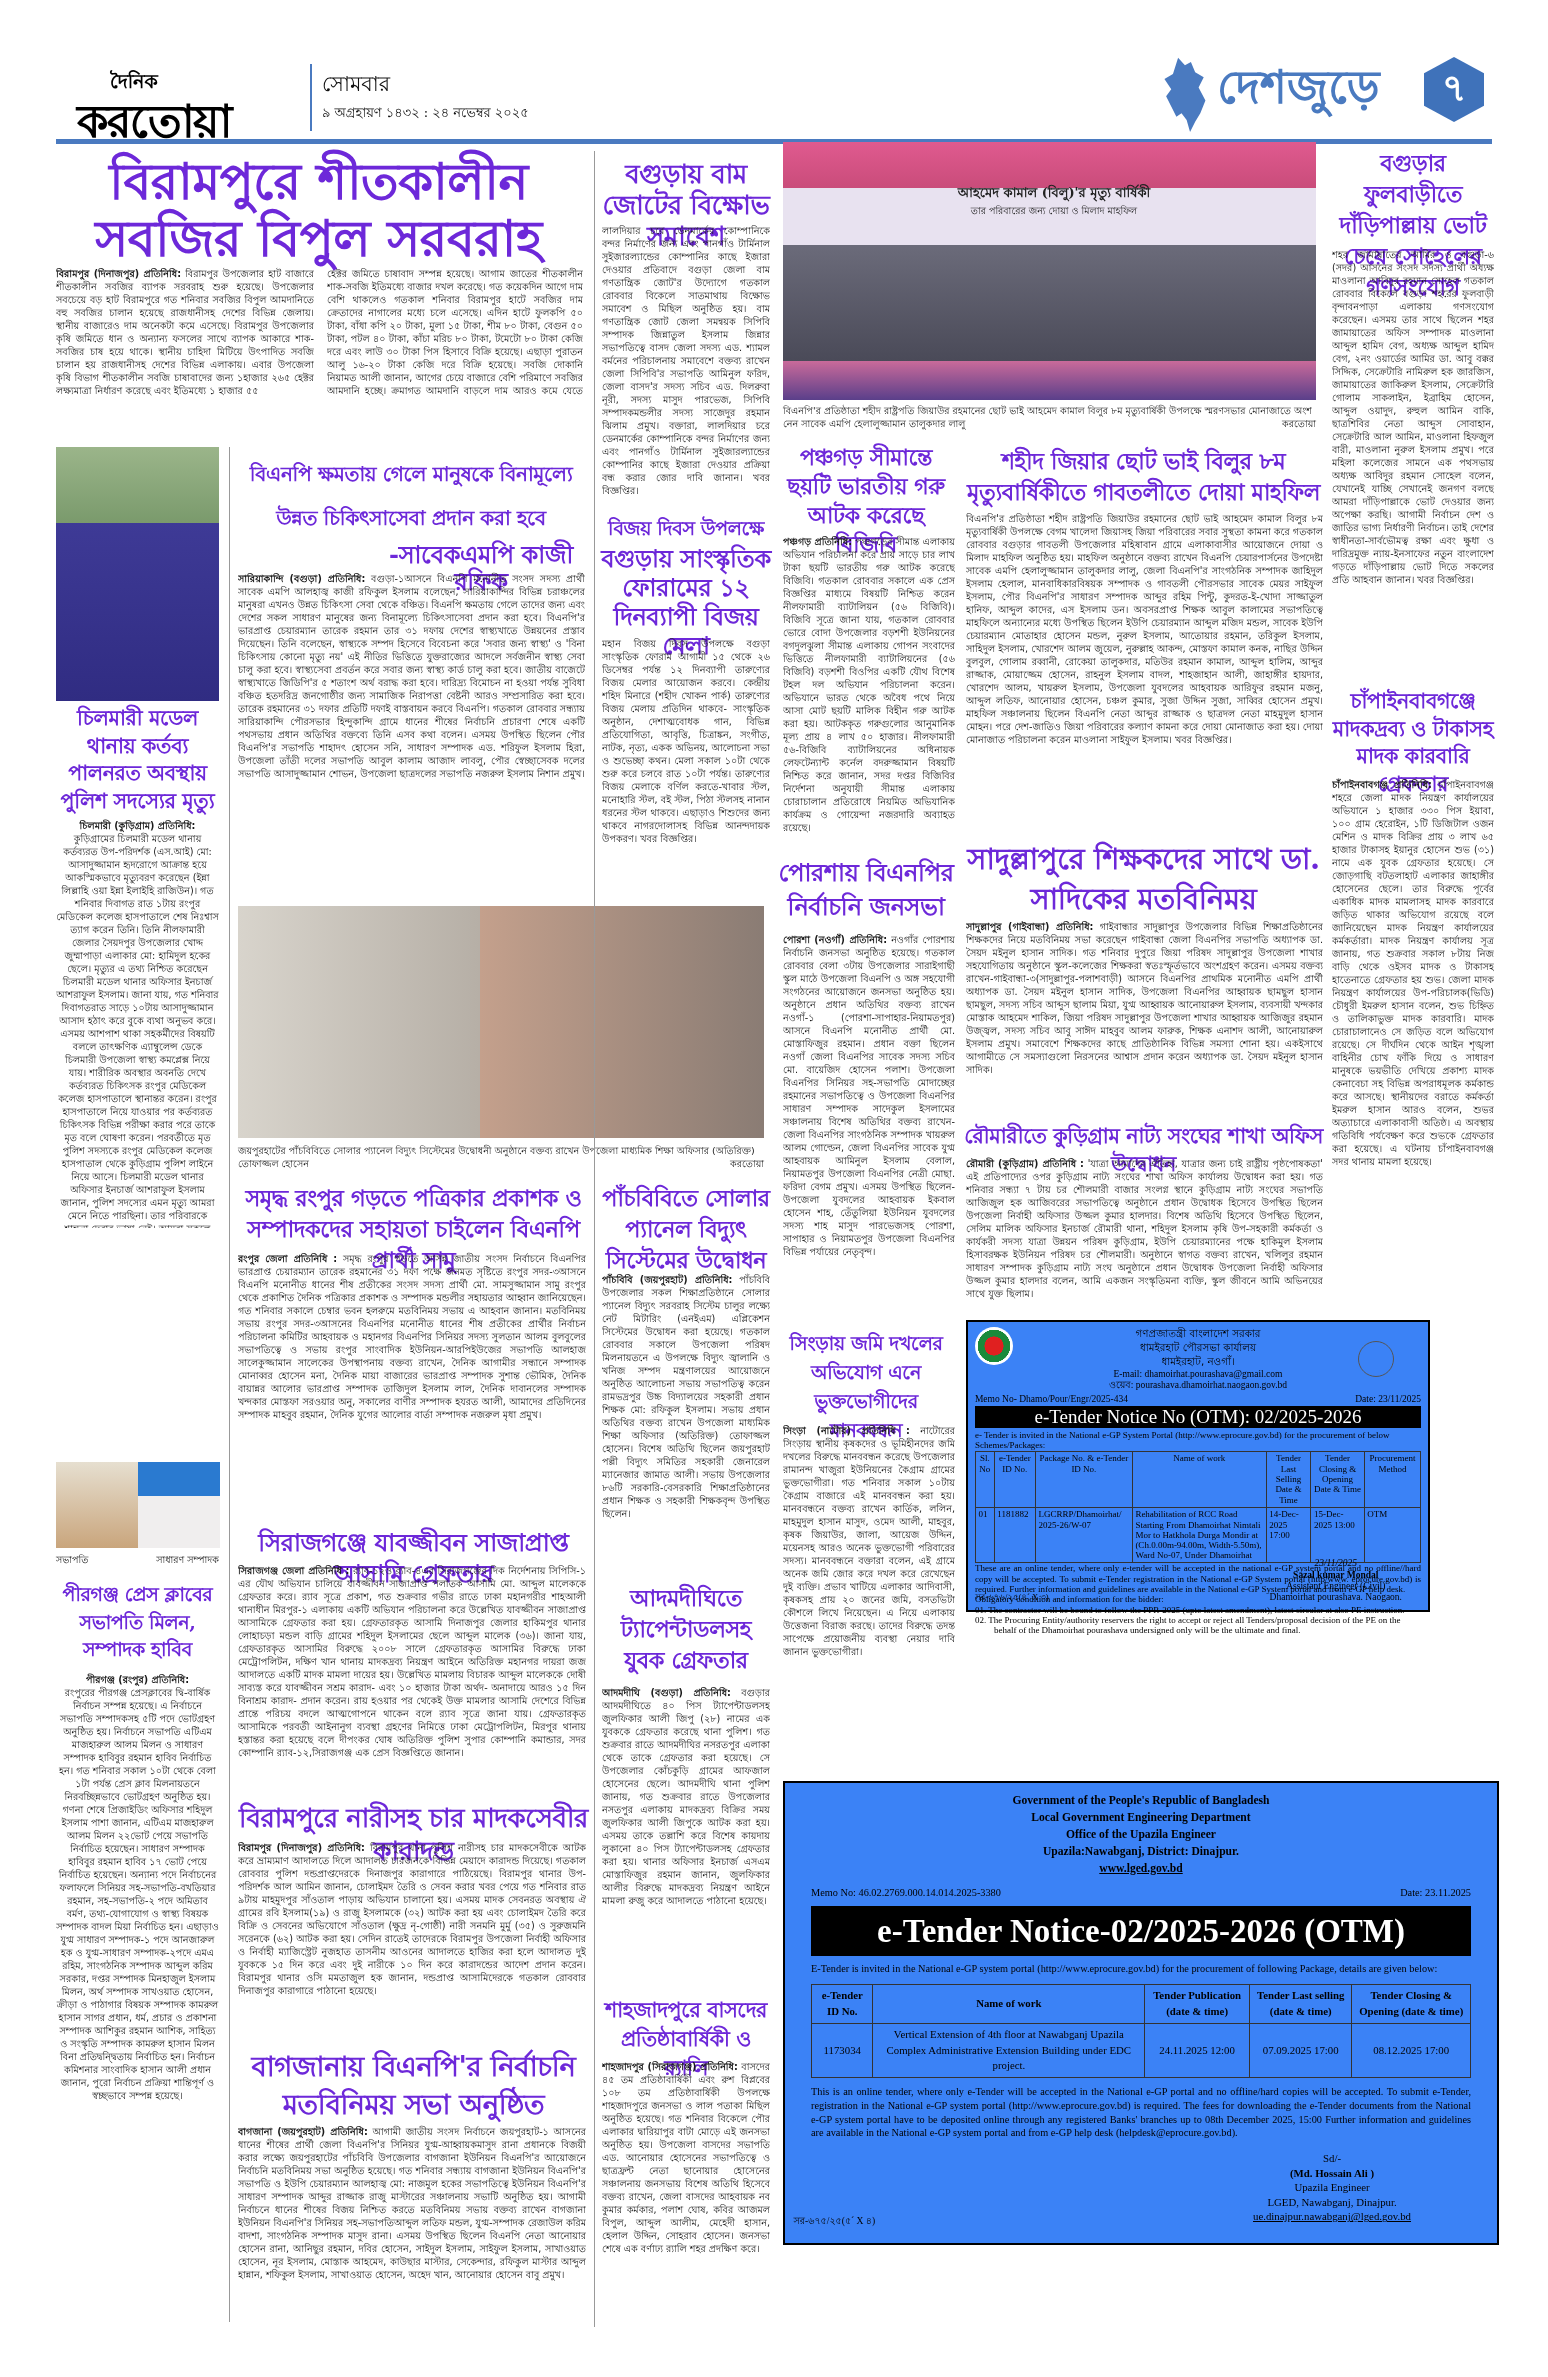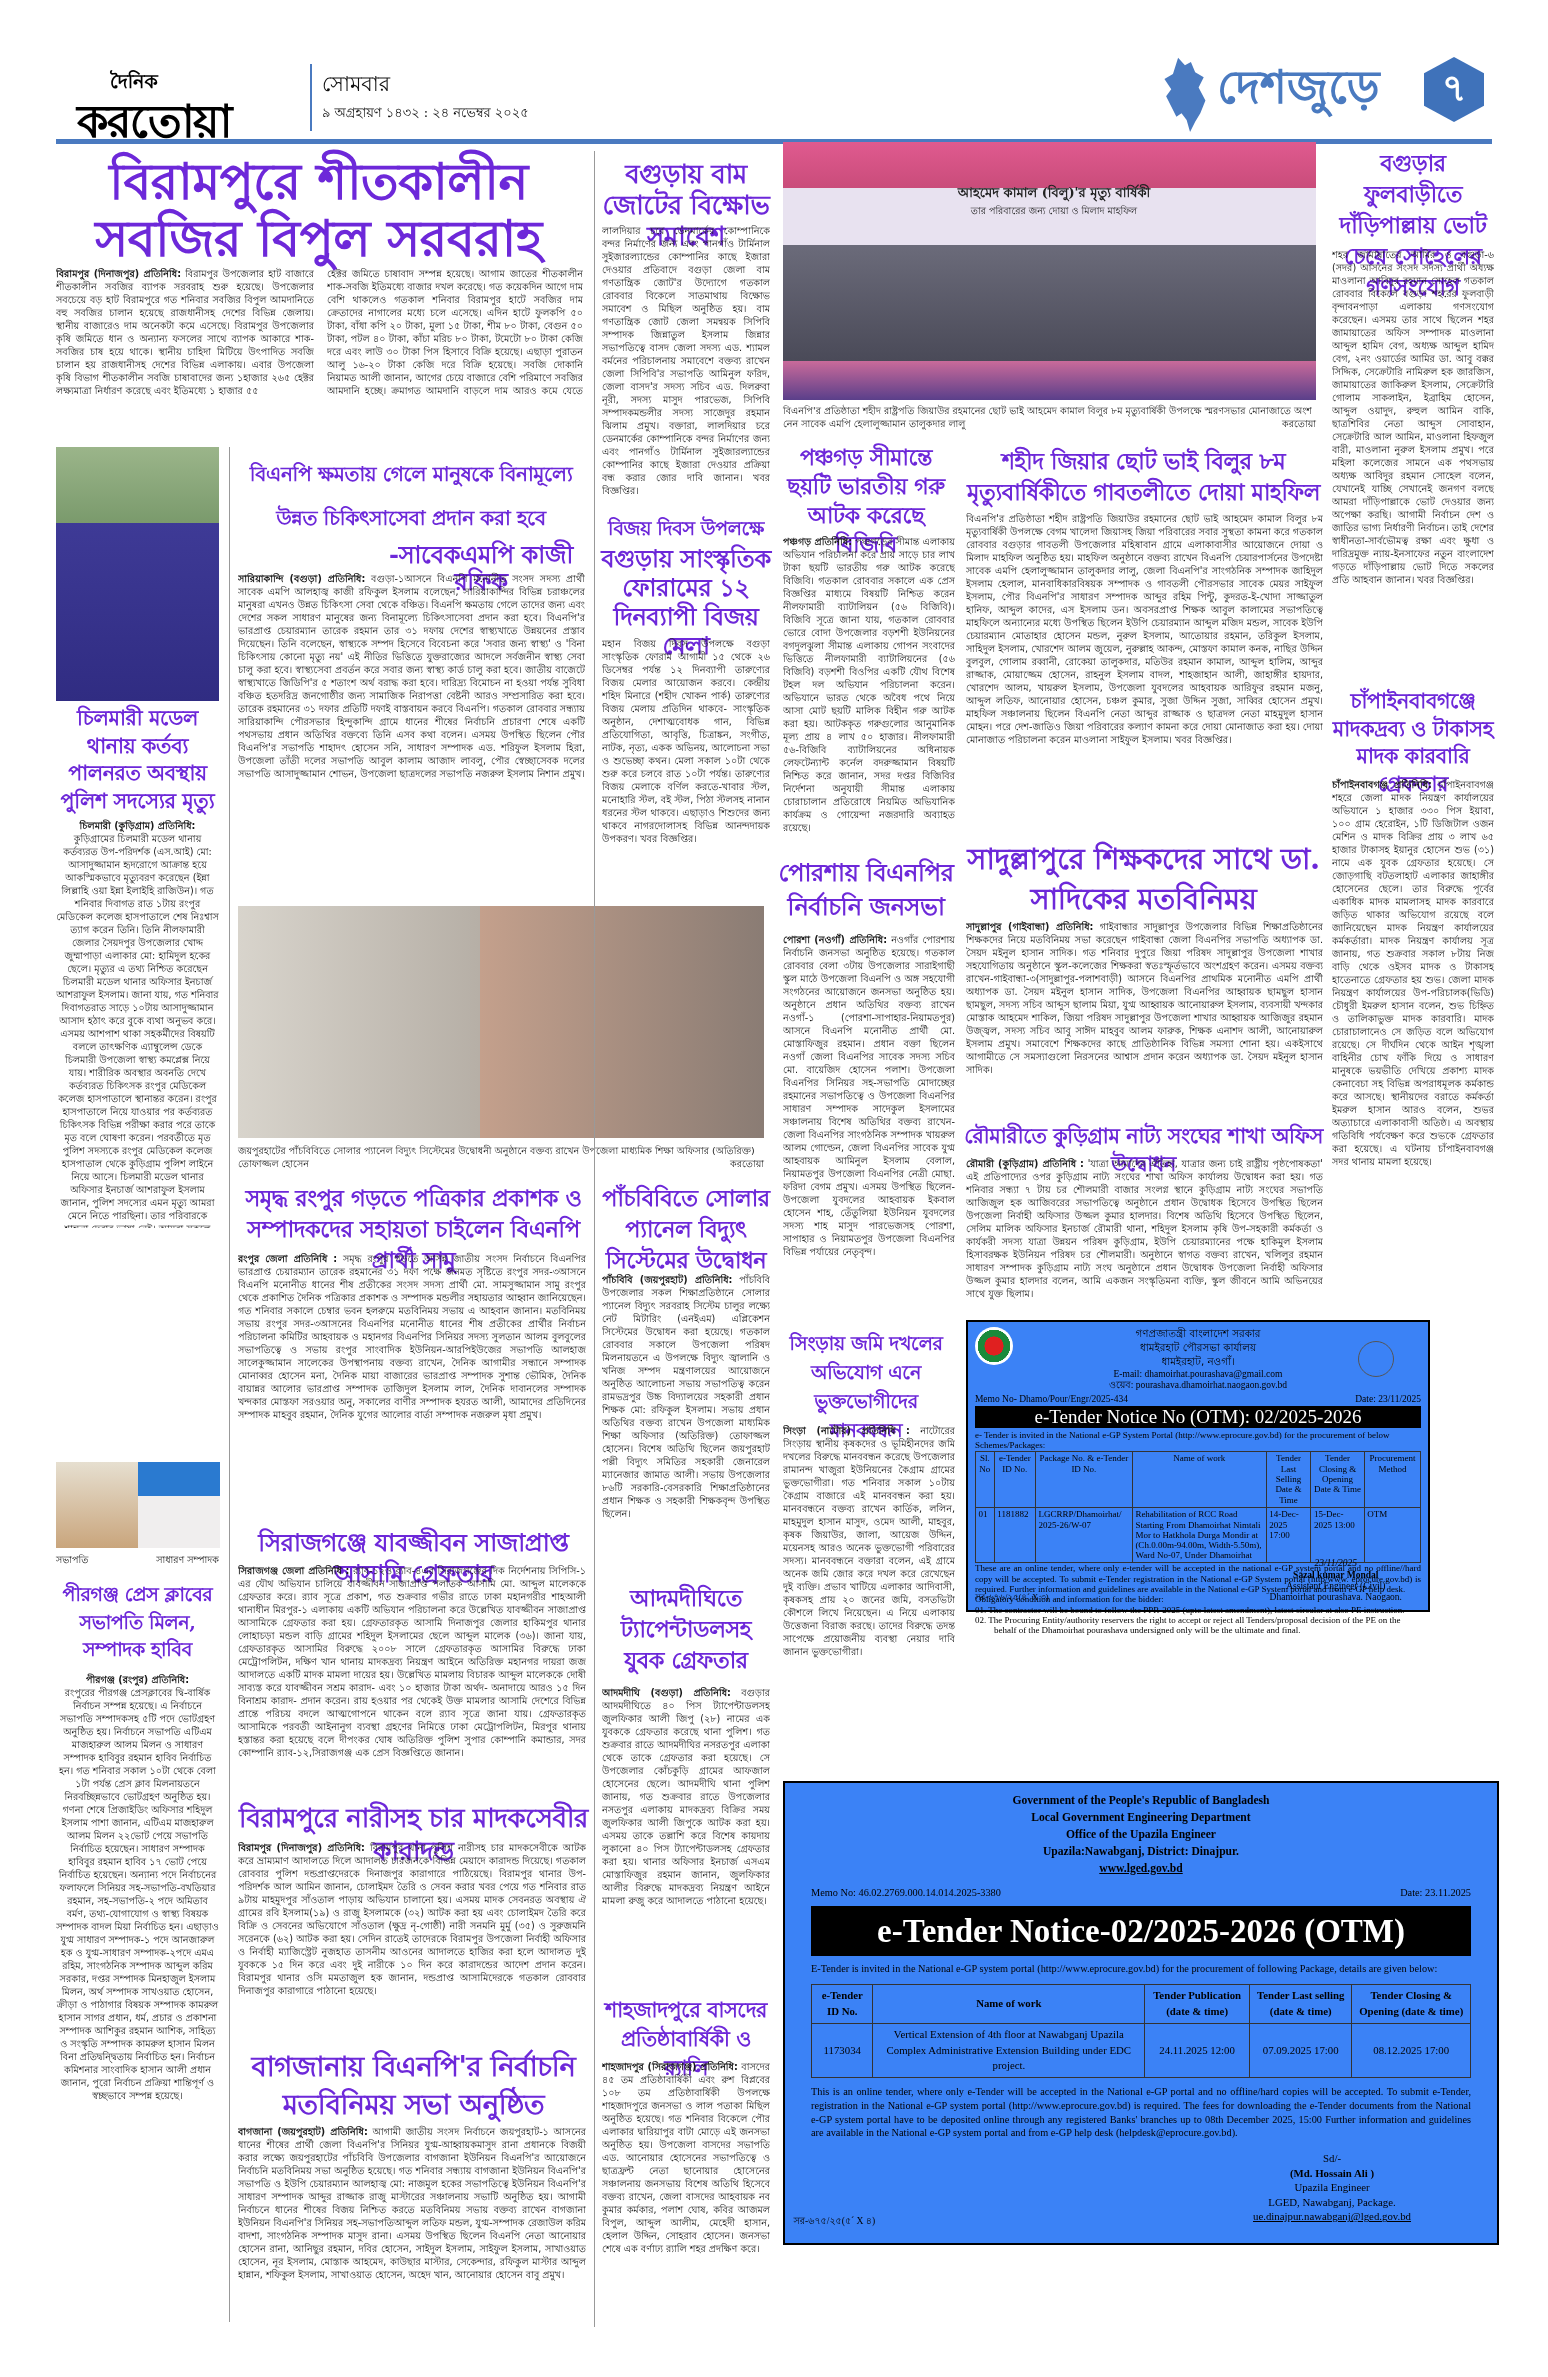--- a/index.html
+++ b/index.html
@@ -282,21 +282,21 @@
           <td>07.09.2025 17:00</td>
           <td>08.12.2025 17:00</td>
         </tr>
       </tbody>
   </table>
   <div style="font-size:10.3px;line-height:13.8px;text-align:justify;margin-top:6.9px;">This is an online tender, where only e-Tender will be accepted in the National e-GP portal and no offline/hard copies will be accepted. To submit e-Tender, registration in the National e-GP system portal (http://www.eprocure.gov.bd) is required. The fees for downloading the e-Tender documents from the National e-GP system portal have to be deposited online through any registered Banks' branches up to 08th December 2025, 15:00 Further information and guidelines are available in the National e-GP system portal and from e-GP help desk (helpdesk@eprocure.gov.bd).</div>
   <div style="position:absolute;right:86px;bottom:19px;text-align:center;font-size:10.8px;line-height:14.6px;">
     <div>Sd/-</div>
     <div style="font-weight:bold;">(Md. Hossain Ali )</div>
     <div>Upazila Engineer</div>
-    <div>LGED, Nawabganj, Package.</div>
+    <div>LGED, Nawabganj, Dinajpur.</div>
     <div><u>ue.dinajpur.nawabganj@lged.gov.bd</u></div>
   </div>
   <div style="position:absolute;left:8.6px;bottom:13.8px;font-size:9.5px;">সর-৬৭৫/২৫(৫´ X ৪)</div>
 </div>
 
 <div class="rule-v" style="left:229px;top:447px;height:1875px;"></div>
 <div class="rule-v" style="left:594px;top:151px;height:2176px;"></div>
 
 
 </body></html>

